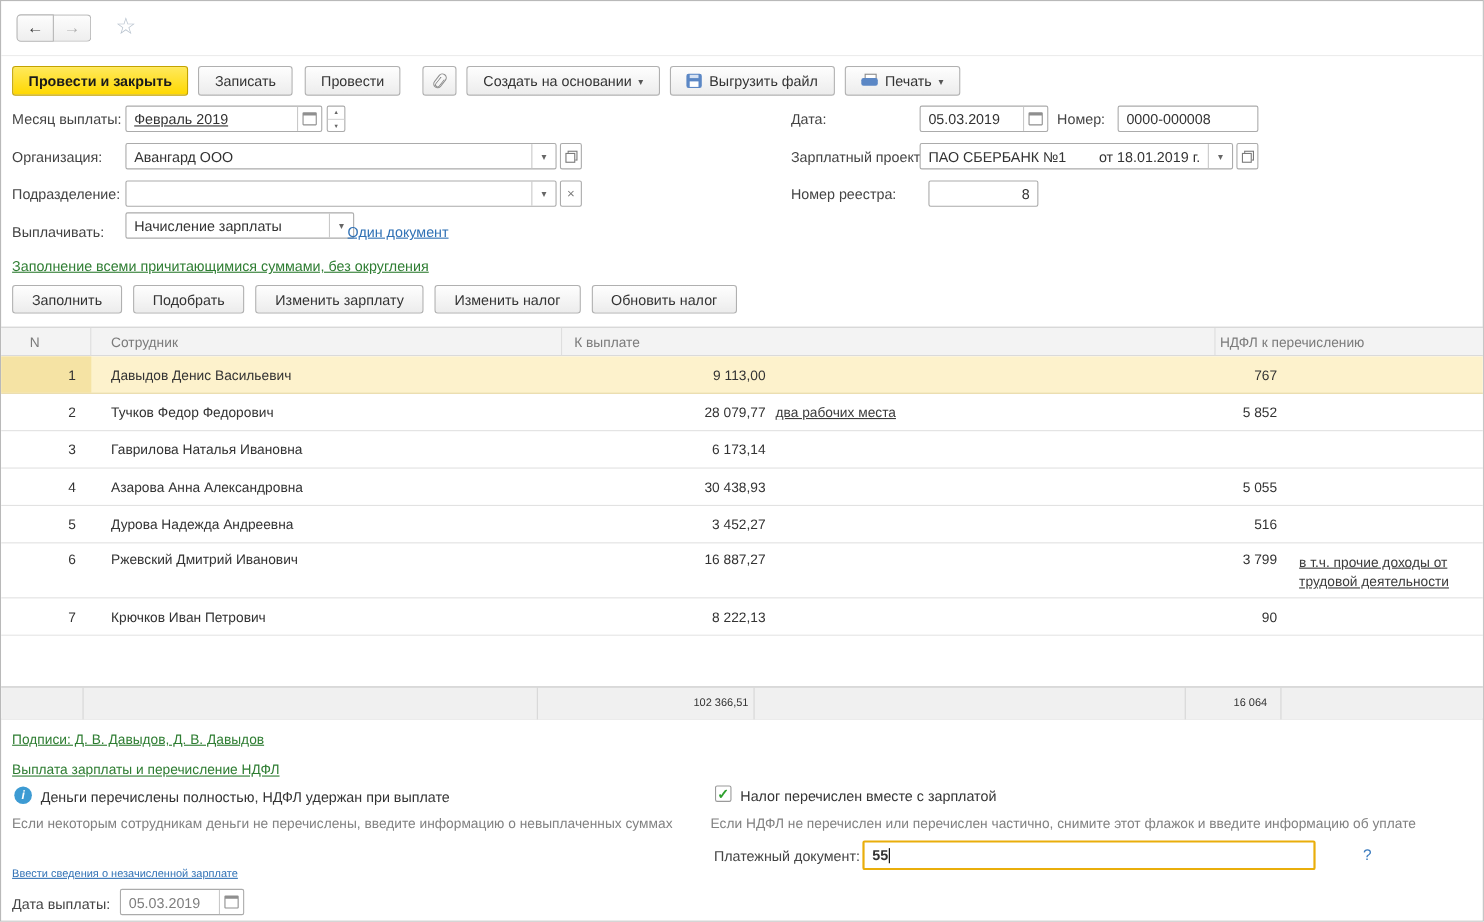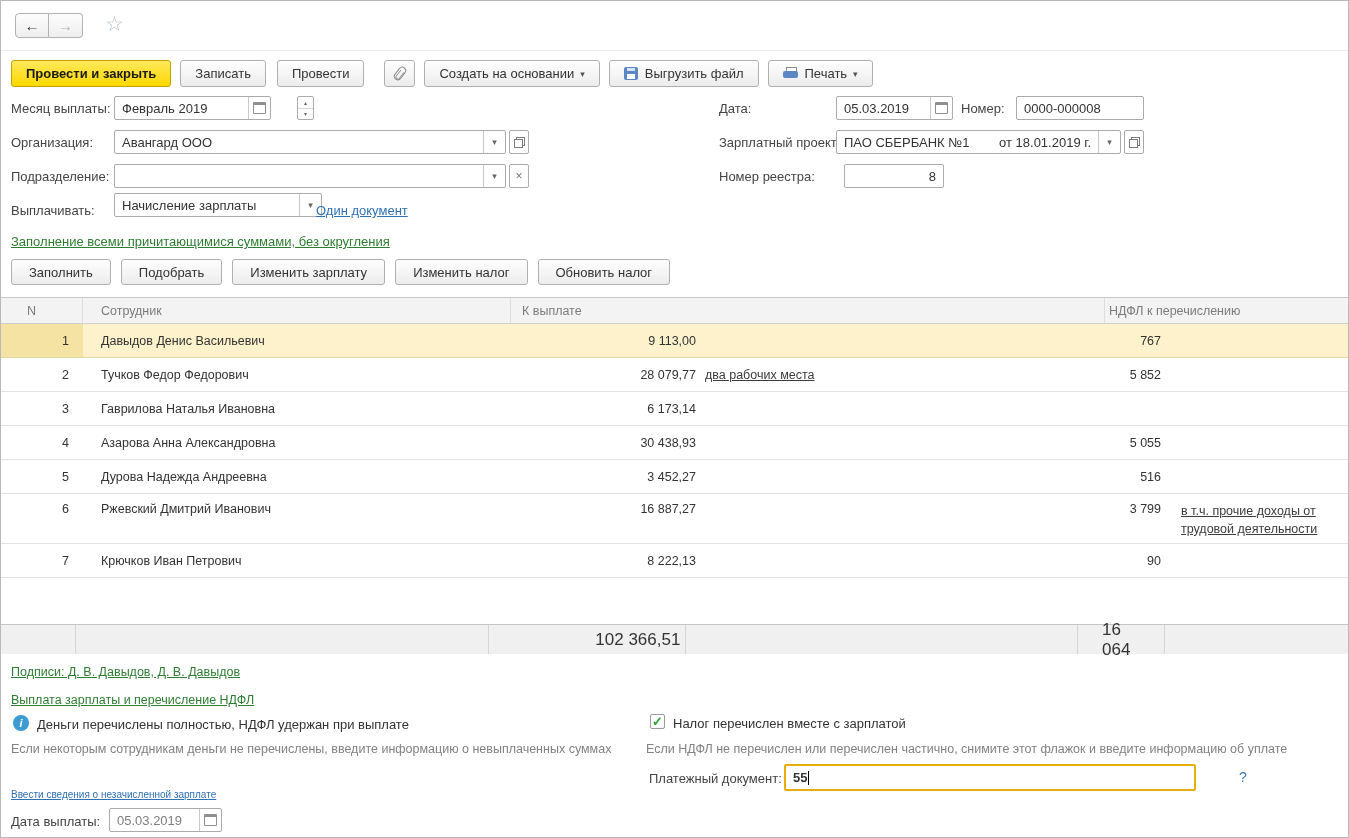--- a/index.html
+++ b/index.html
@@ -76,21 +76,21 @@
   .c-emp  { width:428px; padding-left:18px; }
   .c-pay  { width:190px; justify-content:flex-end; padding-right:5px; }
   .c-plink{ width:404px; padding-left:4px; }
   .c-ndfl { width:68px;  justify-content:flex-end; padding-right:12px; }
   .c-nlink{ width:177px; padding-left:8px; }
   .tlink { color:#3c3c3c; font-size:12.5px; }
   .c-nlink .tlink { white-space:normal; width:152px; line-height:1.45; }
   .trow.selected { background:#fdf2cc; border-bottom:1px solid #e6d9a8; }
   .trow.selected .c-num { background:#f5e3a4; }
   .tfiller { height:46px; background:#fff; }
-  .totals { display:flex; height:30px; background:#f0f0f0; border-top:1px solid #c6c6c6; font-size:17px; color:#333;gap:24px; }
+  .totals { display:flex; height:30px; background:#f0f0f0; border-top:1px solid #c6c6c6; font-size:10px; color:#333;gap:24px; }
   .totals .tc { border-right:1px solid #d6d6d6; display:flex; align-items:center; }
   .totals .tc:last-child { border-right:none; }
   .t-num{width:82px;} .t-emp{width:428px;} .t-pay{width:190px; justify-content:flex-end; padding-right:5px;}
   .t-plink{width:404px;} .t-ndfl{width:68px; justify-content:flex-end; padding-right:12px;} .t-nlink{width:177px;}
 
   
   .hint { position:absolute; font-size:12.5px; color:#828282; white-space:nowrap; }
   .info-icon { position:absolute; width:16px; height:16px; border-radius:50%; background:#3d9bd3; color:#fff; font-size:11px; font-weight:bold; display:flex; align-items:center; justify-content:center; font-style:italic; }
   .cb { position:absolute; width:15px; height:15px; background:#fff; border:1px solid #9a9a9a; border-radius:2px; display:flex; align-items:center; justify-content:center; font-size:13px; font-weight:bold; color:#2fa12f; line-height:1; }
   .ftext { position:absolute; font-size:13px; color:#333; white-space:nowrap; }
@@ -132,21 +132,21 @@
         <span>Выгрузить файл</span>
       </div>
     <div class="btn tb-gap">
         <span class="icon-print"></span>
         <span>Печать</span>
         <span class="caret">▾</span>
       </div>
   </div>
 
   <div class="flabel" style="left:10px;top:100px;">Месяц выплаты:</div>
-  <div class="field" style="left:113px;top:95px;width:157px;">
+  <div class="field" style="left:113px;top:95px;width:179px;text-decoration:underline;">
     <span class="txt">Февраль 2019</span>
     <span class="seg">
         <span class="icon-cal"></span>
       </span>
   </div>
   <div class="spinner" style="left:296px;top:95px;">
     <span>▴</span>
     <span>▾</span>
   </div>
 

